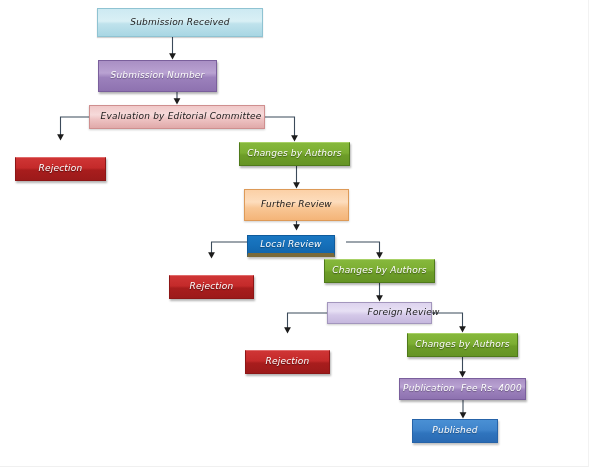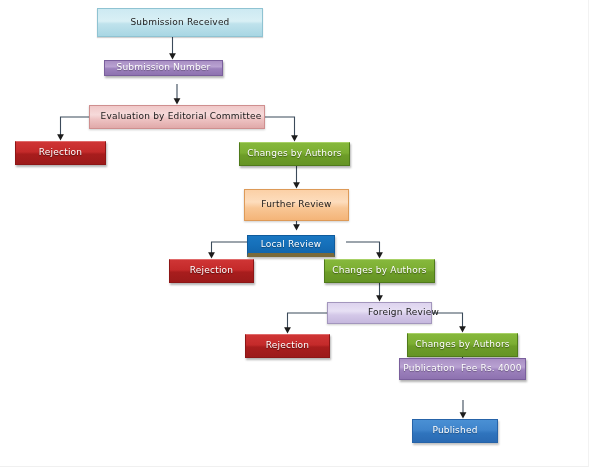--- a/index.html
+++ b/index.html
@@ -12,20 +12,21 @@
   }
   #canvas {
     position: relative;
     width: 589px;
     height: 467px;
     background: #ffffff;
     overflow: hidden;
     border-right: 1px solid #f2f2f2;
     border-bottom: 1px solid #f0f0f0;
     box-sizing: border-box;
+    font-style: italic;
   }
 
   
   .node {
     position: absolute;
     box-sizing: border-box;
     display: flex;
     align-items: center;
     justify-content: center;
     text-align: center;
@@ -56,20 +57,21 @@
     color: #1a1a1a;
     box-shadow: 0 1px 2px rgba(0,0,0,0.2);
   }
   .n-red {
     background: linear-gradient(to bottom, #cf3535 0%, #c42a2a 45%, #a81d1d 55%, #9c1a1a 100%);
     border: 1px solid #8d1616;
     border-top: 1px solid #e06a6a;
     color: #ffffff;
     text-shadow: 0 1px 1px rgba(0,0,0,0.5);
     box-shadow: 1px 2px 2px rgba(0,0,0,0.3);
+    margin-top: 16px;
   }
   .n-green {
     background: linear-gradient(to bottom, #86b83c 0%, #7cae32 45%, #6d9d28 55%, #659424 100%);
     border: 1px solid #4f7a1a;
     border-top: 1px solid #a8d166;
     color: #ffffff;
     text-shadow: 0 1px 1px rgba(0,0,0,0.45);
     box-shadow: 1px 2px 2px rgba(0,0,0,0.3);
   }
   .n-orange {
@@ -154,27 +156,27 @@
         <path d="M 432 313 L 462.5 313 L 462.5 328" class="conn-line"></path>
         <polygon points="459.1,326.3 465.9,326.3 462.5,332.5" class="arrow-head"></polygon>
         <path d="M 462.5 357 L 462.5 373" class="conn-line"></path>
         <polygon points="459.1,371.3 465.9,371.3 462.5,377.5" class="arrow-head"></polygon>
         <path d="M 463 400 L 463 414" class="conn-line"></path>
         <polygon points="459.6,412.3 466.4,412.3 463,418.5" class="arrow-head"></polygon>
       </g>
   </svg>
 
   <div class="node n-cyan" style="left: 97px; top: 8px; width: 166px; height: 29px;">Submission Received</div>
-  <div class="node n-purple" style="left: 104px; top: 60px; width: 119px; height: 16px;">Submission Number</div>
+  <div class="node n-purple" style="left: 98px; top: 60px; width: 119px; height: 32px;">Submission Number</div>
   <div class="node n-pink" style="left: 89px; top: 105px; width: 176px; height: 24px; padding-left: 8px;">Evaluation by Editorial Committee</div>
   <div class="node n-red" style="left: 15px; top: 141px; width: 91px; height: 24px;">Rejection</div>
   <div class="node n-green" style="left: 239px; top: 142px; width: 111px; height: 24px;">Changes by Authors</div>
   <div class="node n-orange" style="left: 244px; top: 189px; width: 105px; height: 32px;">Further Review</div>
   <div class="node n-blue" style="left: 247px; top: 235px; width: 88px; height: 22px;">Local Review</div>
   <div class="node n-red" style="left: 169px; top: 259px; width: 85px; height: 24px;">Rejection</div>
   <div class="node n-green" style="left: 324px; top: 259px; width: 111px; height: 24px;">Changes by Authors</div>
   <div class="node n-lavender" style="left: 327px; top: 302px; width: 105px; height: 22px; padding-left: 48px;">Foreign Review</div>
   <div class="node n-red" style="left: 245px; top: 334px; width: 85px; height: 24px;">Rejection</div>
   <div class="node n-green" style="left: 407px; top: 333px; width: 111px; height: 24px;">Changes by Authors</div>
-  <div class="node n-purple" style="left: 399px; top: 358px; width: 127px; height: 22px;">Publication  Fee Rs. 4000</div>
+  <div class="node n-purple" style="left: 399px; top: 378px; width: 127px; height: 22px;">Publication  Fee Rs. 4000</div>
   <div class="node n-blue2" style="left: 412px; top: 419px; width: 86px; height: 24px;">Published</div>
 
 </div>
 
 </body></html>

